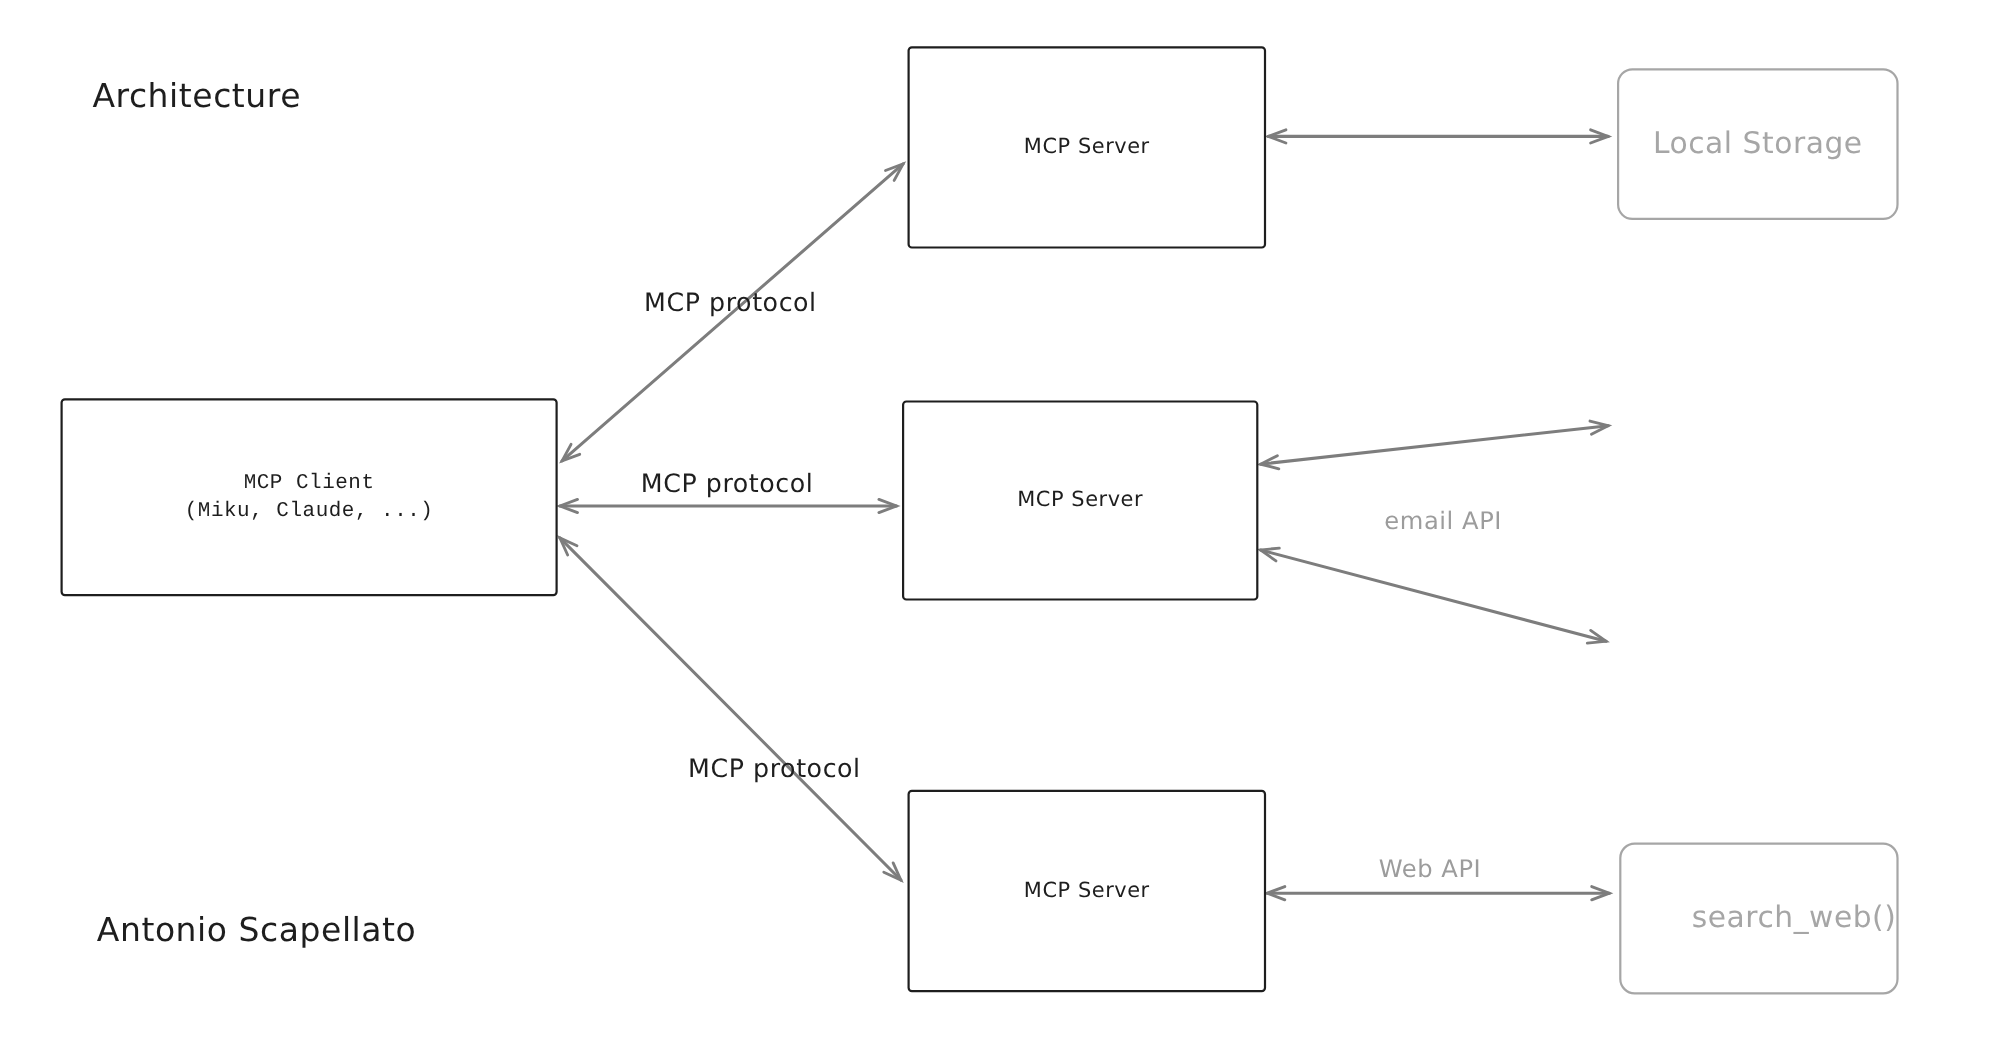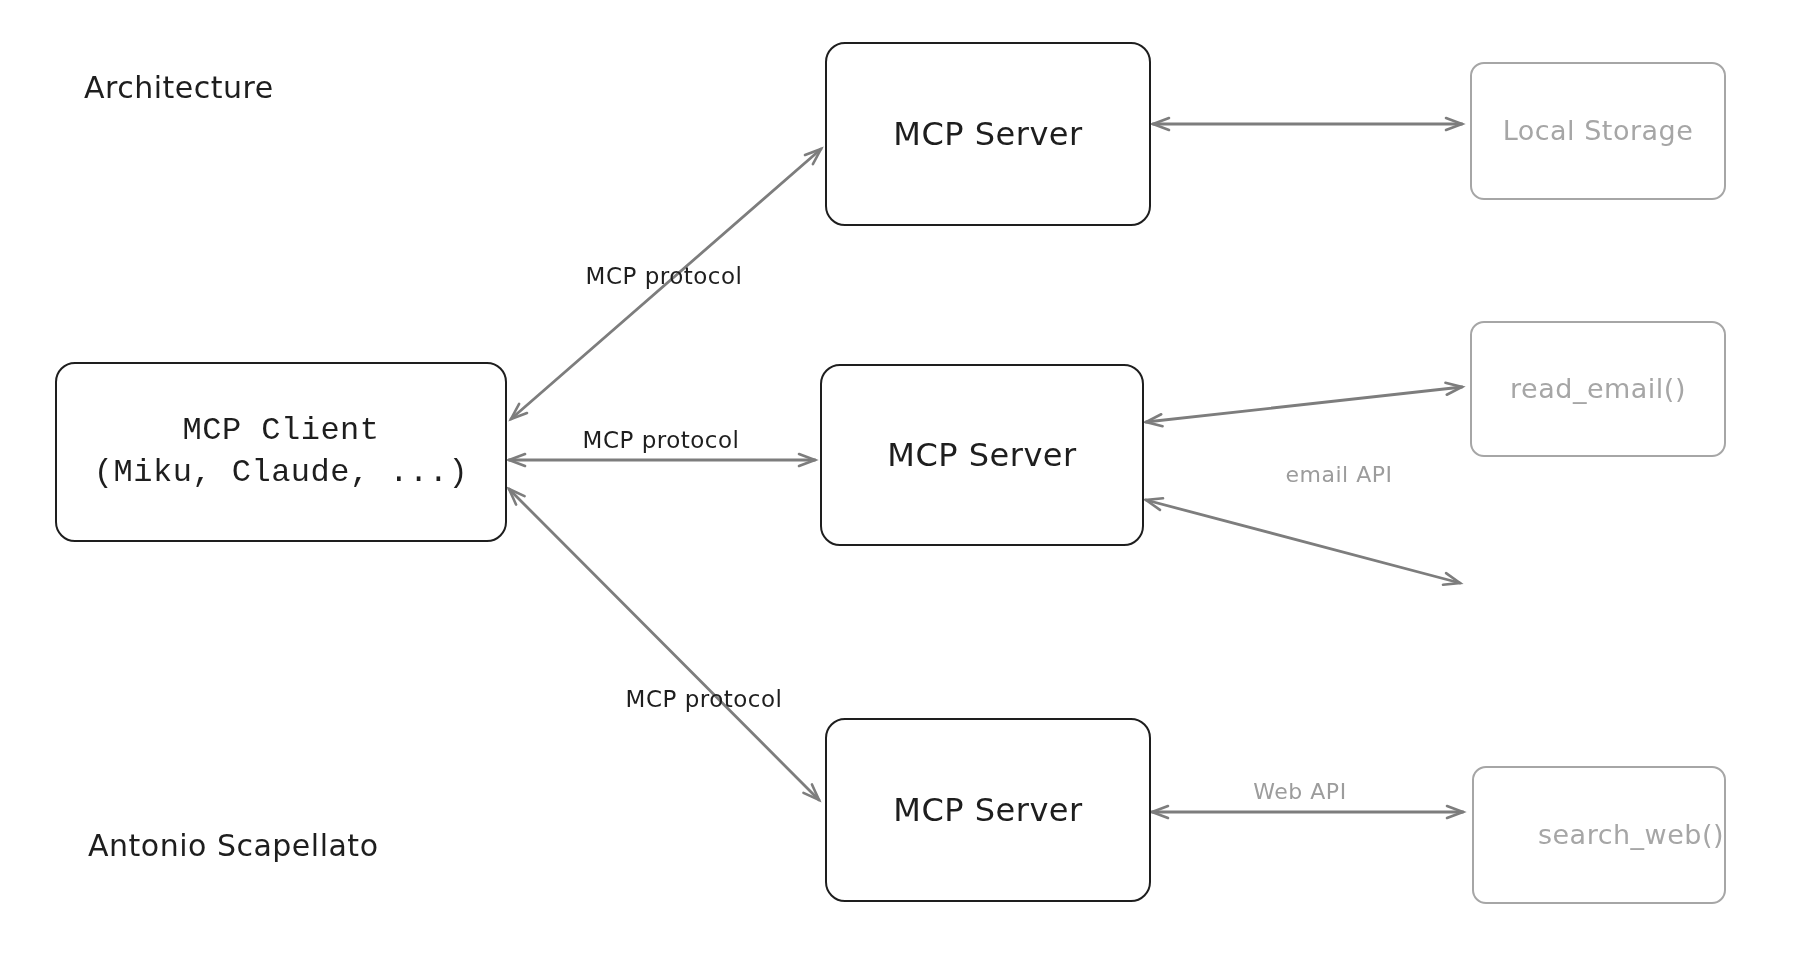--- a/index.html
+++ b/index.html
@@ -10,23 +10,23 @@
   }
   html,body{margin:0;padding:0;}
   body{
     width:1810px;height:956px;background:var(--bg);
     font-family:"DejaVu Sans",sans-serif;overflow:hidden;position:relative;
   }
   .canvas{position:absolute;inset:0;width:1810px;height:956px;}
   svg.wires{position:absolute;left:0;top:0;z-index:1;}
   .node{
     position:absolute;z-index:2;background:#ffffff;
-    border:2.6px solid var(--node-stroke);border-radius:20px;
+    border:2.6px solid var(--node-stroke);border-radius:4px;
     display:flex;flex-direction:column;align-items:center;justify-content:center;
-    color:var(--node-text);font-size:32px;letter-spacing:0.5px;text-align:center;
+    color:var(--node-text);font-size:19px;letter-spacing:0.5px;text-align:center;
   }
   .node.tool{
     border-color:var(--tool-stroke);color:var(--tool-text);
     border-radius:14px;font-size:27px;
   }
   .node .line{line-height:1.32;}
   .freetext{
     position:absolute;z-index:2;color:var(--node-text);
     font-size:30px;letter-spacing:0.5px;white-space:nowrap;
   }
@@ -43,21 +43,21 @@
   #n-server-bottom{left:825px;top:718px;width:322px;height:180px;}
   #n-local-storage{left:1470px;top:62px;width:252px;height:134px;}
   #n-read-email{left:1470px;top:321px;width:252px;height:132px;}
   #n-send-email{left:1470px;top:512px;width:252px;height:133px;}
   #n-search-web{left:1472px;top:766px;width:250px;height:134px;align-items:flex-end;}
   #t-title{left:84px;top:70px;}
   #t-author{left:88px;top:828px;}
   #l-proto-top{left:664px;top:276px;}
   #l-proto-mid{left:661px;top:440px;}
   #l-proto-bottom{left:704px;top:699px;}
-  #l-email-api{left:1339px;top:474px;text-align:right;}
+  #l-email-api{left:1312px;top:474px;text-align:right;}
   #l-web-api{left:1300px;top:791px;}
 </style>
 </head>
 <body>
 
 <div class="canvas">
 
   <svg class="wires" width="1810" height="956" viewBox="0 0 1810 956">
     <defs>
       <marker id="ah" viewBox="0 0 24 24" refX="20" refY="12" markerWidth="24" markerHeight="24" markerUnits="userSpaceOnUse" orient="auto-start-reverse">
@@ -92,23 +92,20 @@
   </div>
 
   <div class="node" id="n-server-bottom">
     <div class="line">MCP Server</div>
   </div>
 
   <div class="node tool" id="n-local-storage">
     <div class="line">Local Storage</div>
   </div>
 
-  <div class="node tool" id="n-read-email">
-    <div class="line">read_email()</div>
-  </div>
 
 
   <div class="node tool" id="n-search-web">
     <div class="line">search_web()</div>
   </div>
 
   <div class="edge-label" id="l-proto-top">MCP protocol</div>
   <div class="edge-label" id="l-proto-mid">MCP protocol</div>
   <div class="edge-label" id="l-proto-bottom">MCP protocol</div>
   <div class="edge-label gray" id="l-email-api">email API</div>

